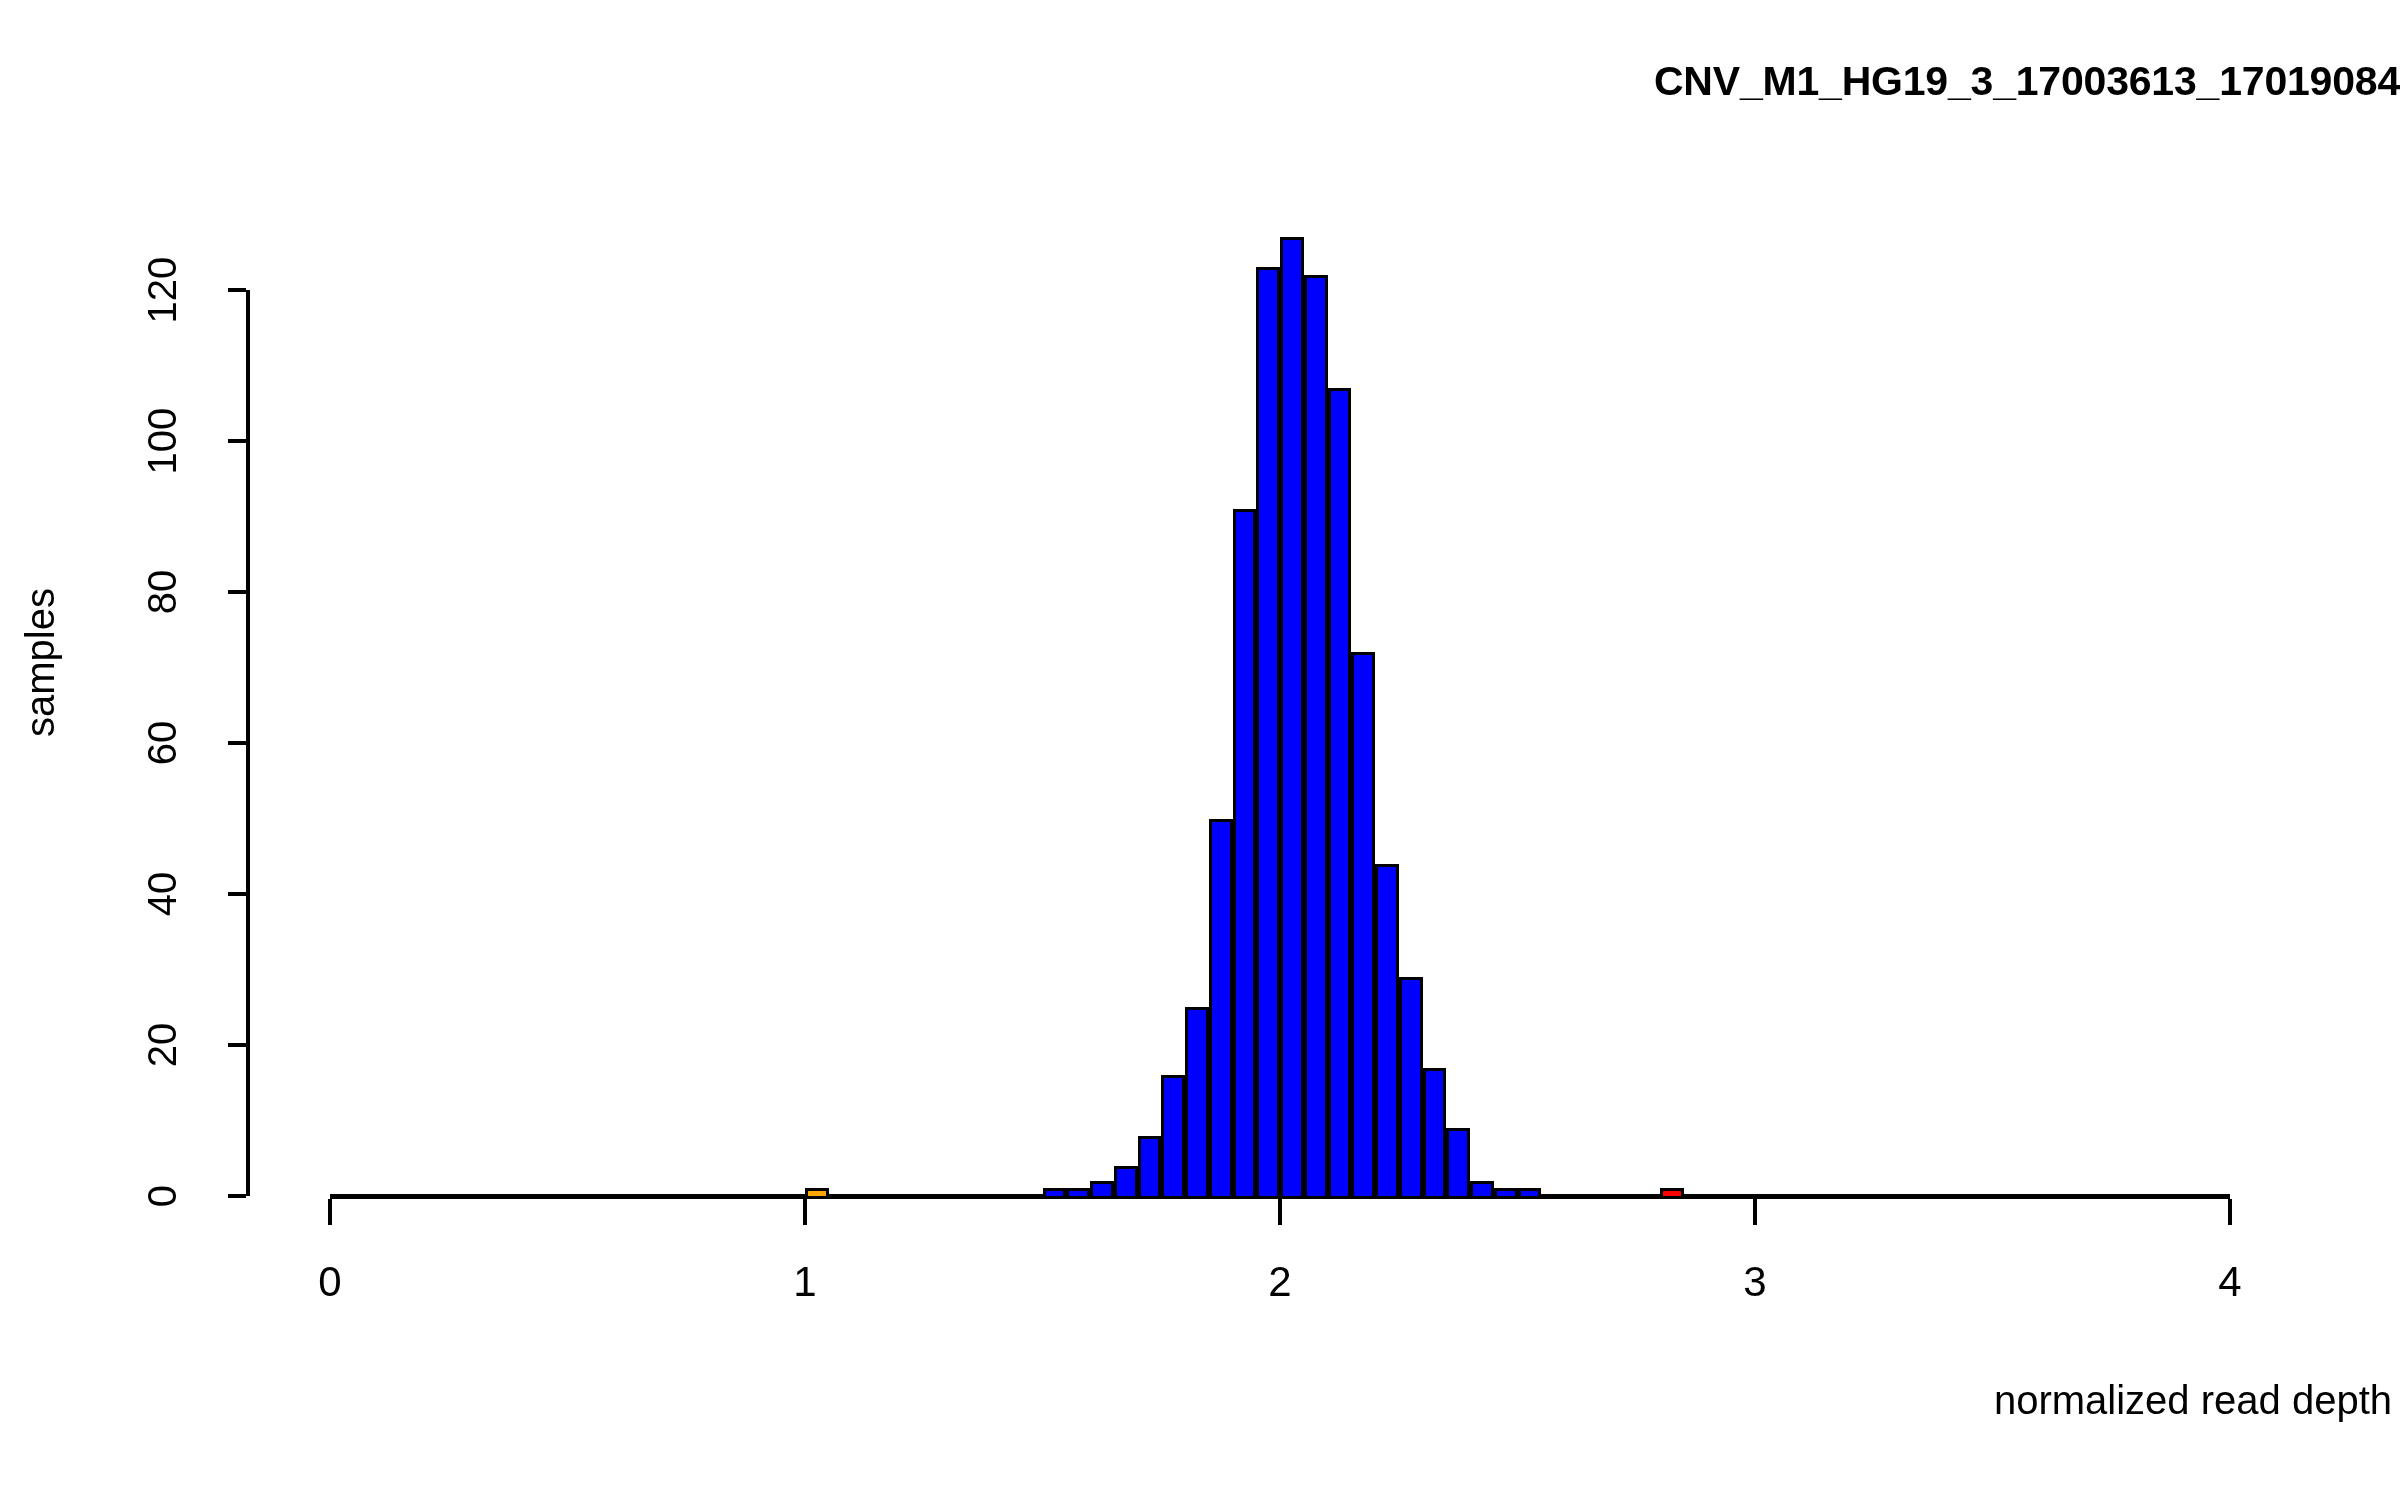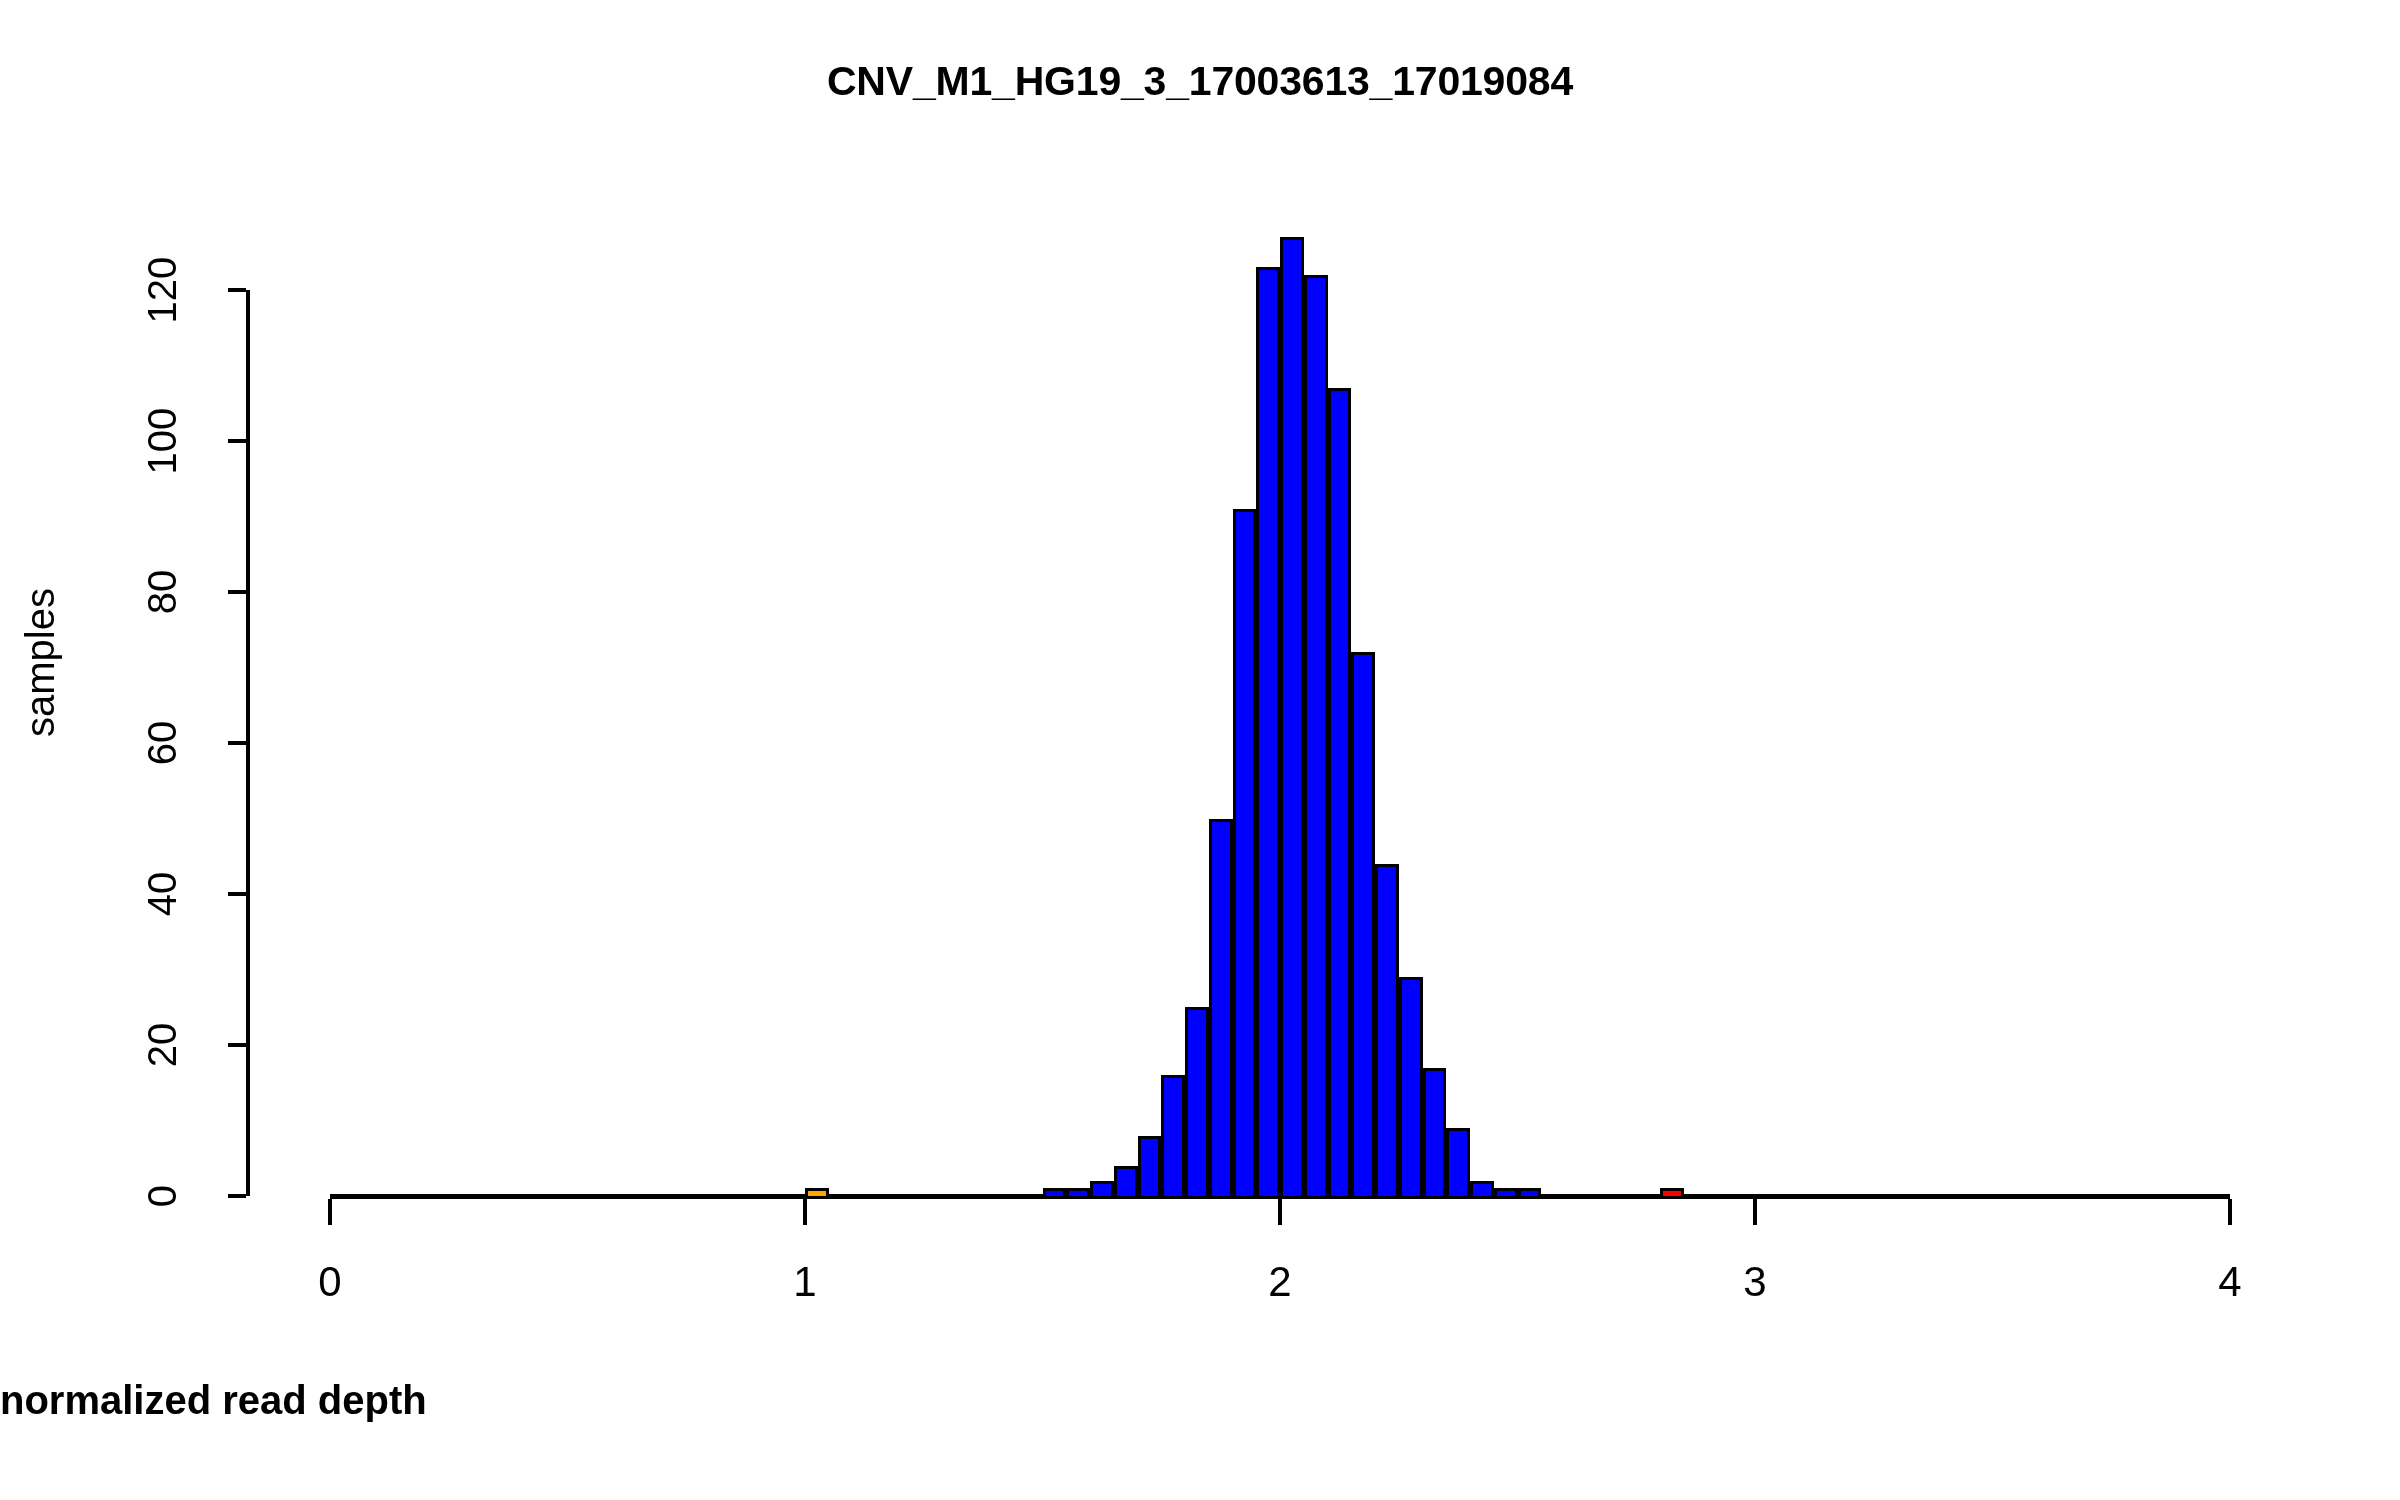--- a/index.html
+++ b/index.html
@@ -1,21 +1,21 @@
 <!DOCTYPE html>
 <html><head>
 <meta charset="utf-8">
 <title>CNV histogram</title>
 <style>
   html,body{margin:0;padding:0;background:#ffffff;}
   body{width:2400px;height:1500px;font-family:"Liberation Sans", sans-serif;color:#000;}
   #root{position:relative;width:2400px;height:1500px;overflow:hidden;background:#fff;}
 
   
-  #title-block{position:absolute;left:0;top:58px;width:2400px;text-align:center;}
+  #title-block{position:absolute;left:0;top:58px;width:2400px;text-align:right;}
   #title-line1,#title-line2{
     font-weight:bold;font-size:41px;line-height:1.16;letter-spacing:-0.2px;
     white-space:pre;
   }
 
   
   #plot{position:absolute;left:0;top:0;width:2400px;height:1500px;}
 
   .axis-line{position:absolute;background:#000;}
 
@@ -26,21 +26,21 @@
     position:absolute;font-size:40px;white-space:nowrap;
     transform-origin:center center;transform:rotate(-90deg);
     text-align:center;
   }
 
   
   #xaxis-spine{left:330px;top:1194px;width:1900px;height:5px;}
   .xtick{position:absolute;top:1199px;width:4px;height:26px;background:#000;}
   .xtick-label{position:absolute;top:1258px;font-size:42px;text-align:center;width:80px;}
 
-  #xlab{position:absolute;left:0;top:1378px;width:2392px;text-align:left;font-size:40px;font-weight:bold;}
+  #xlab{position:absolute;left:0;top:1378px;width:2392px;text-align:right;font-size:40px;}
   #ylab{position:absolute;left:-160px;top:640px;width:400px;text-align:center;font-size:40px;
         transform:rotate(-90deg);transform-origin:center center;}
 
   
   #bars{position:absolute;left:0;top:0;width:2400px;height:1500px;}
   .bar{position:absolute;box-sizing:border-box;border:3px solid #000;}
 </style>
 </head>
 <body>
 

